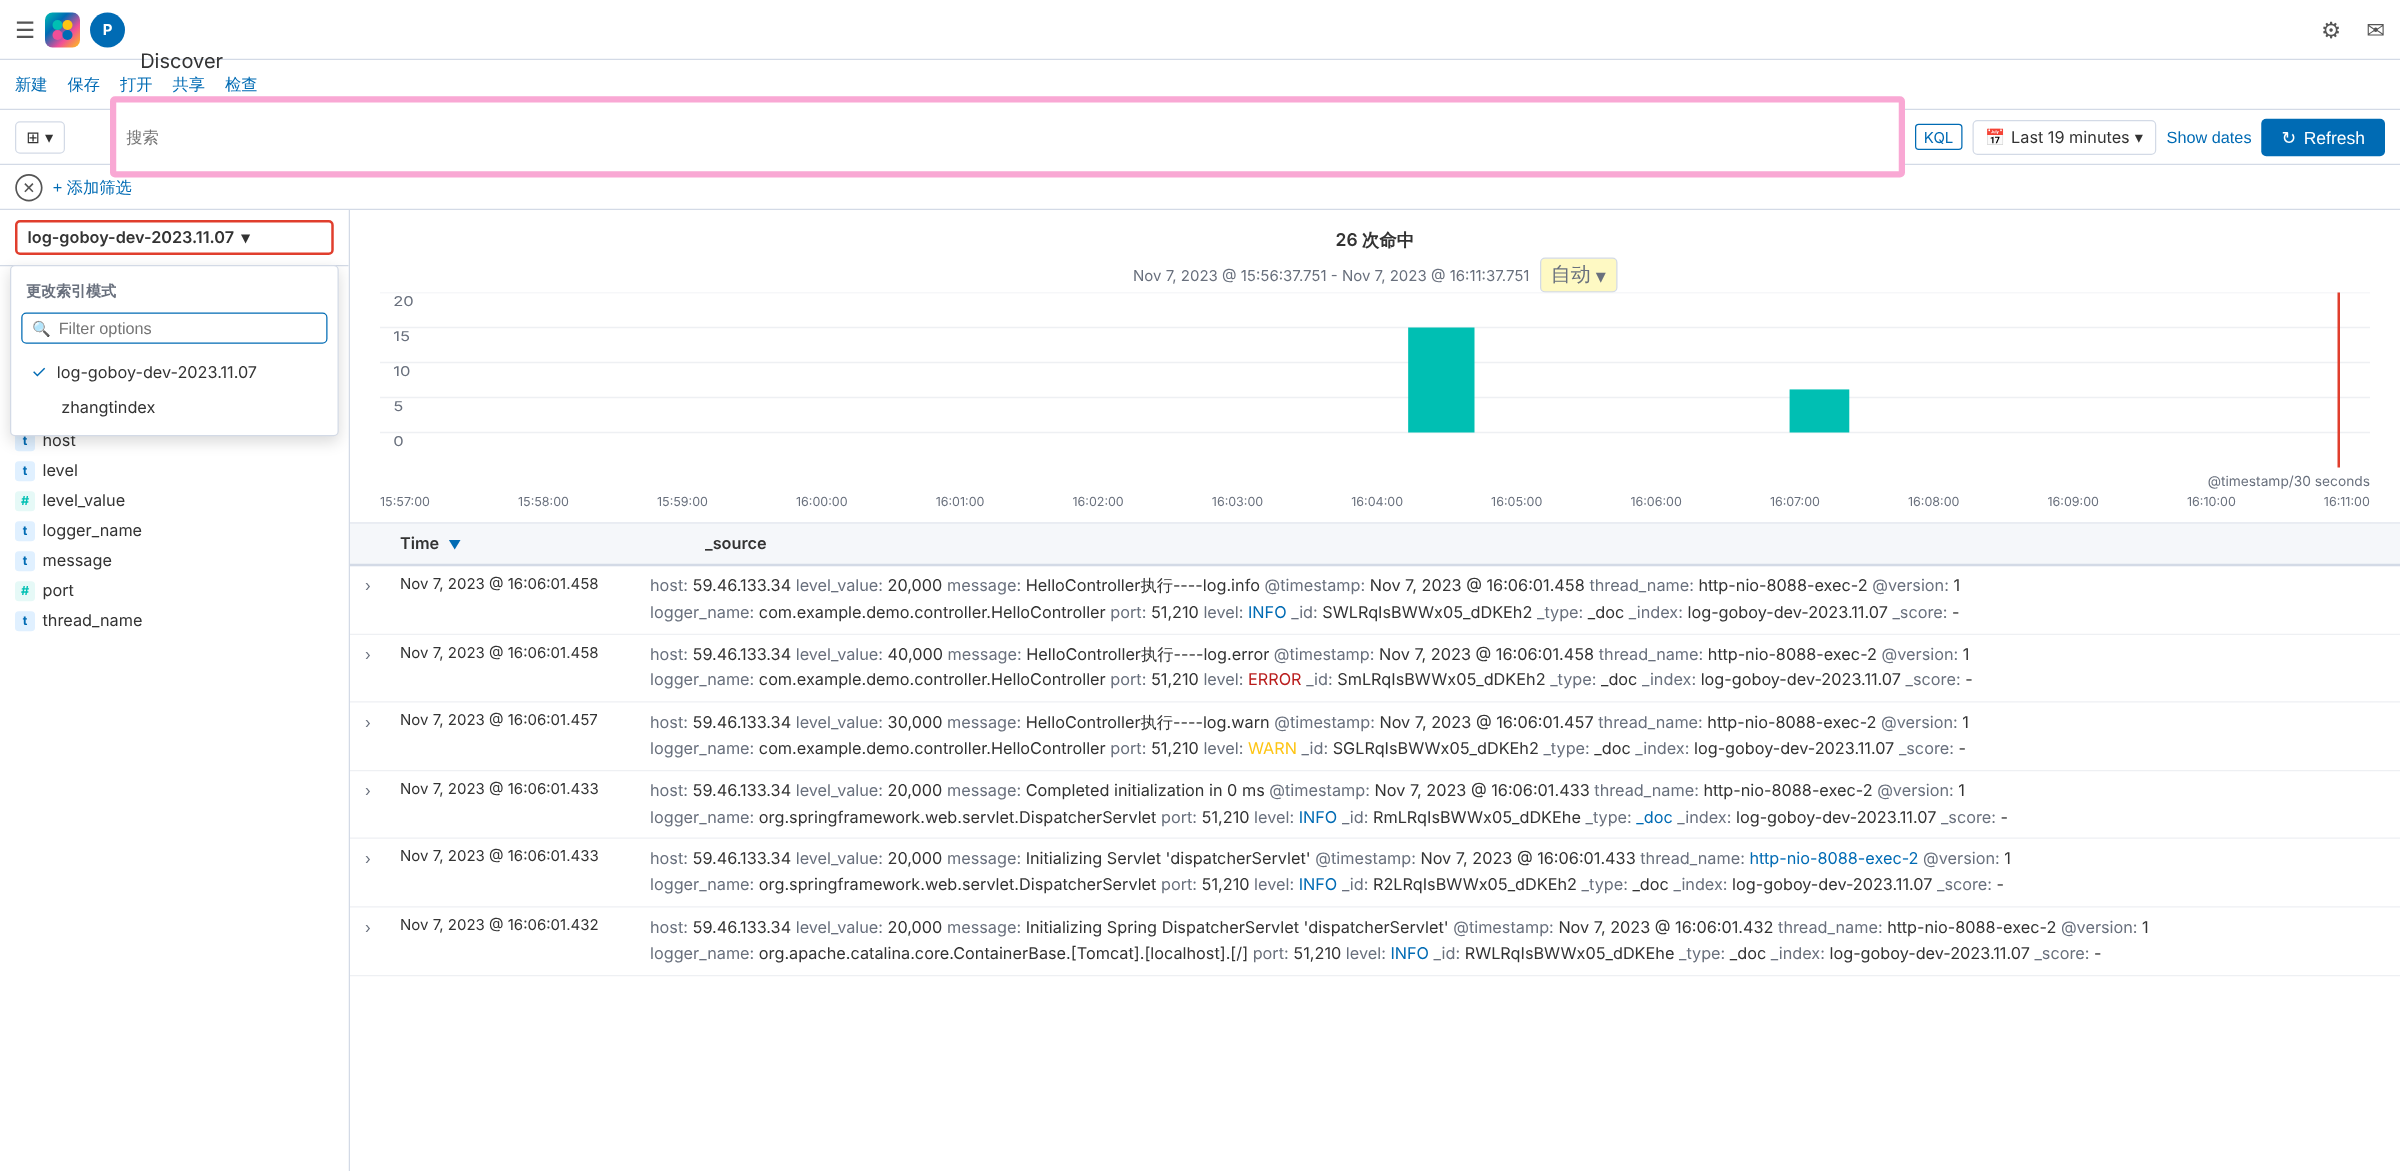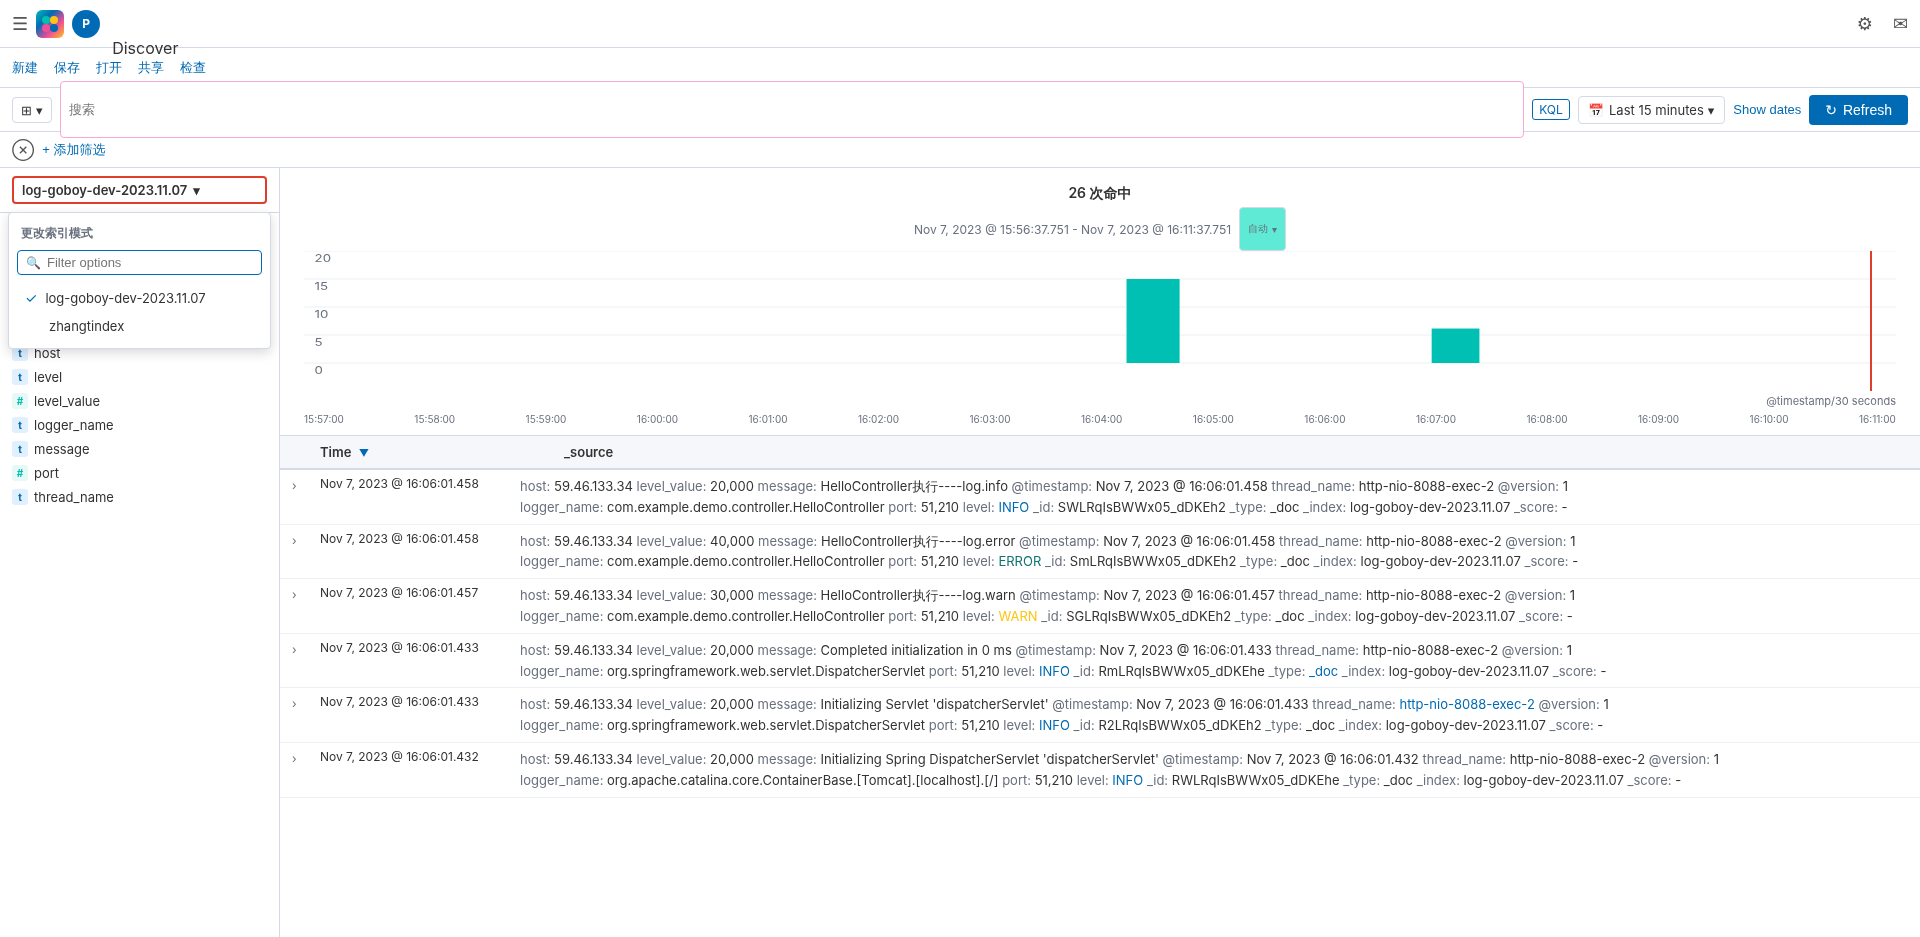--- a/index.html
+++ b/index.html
@@ -60,24 +60,25 @@
       cursor: pointer;
       background: #fff;
       gap: 4px;
       font-size: 13px;
       min-width: 40px;
     }
     .search-input-wrapper {
       flex: 1;
       display: flex;
       align-items: center;
-      border: 1px solid #f9a8d4;
+      border: 5px solid #f9a8d4;
       border-radius: 4px;
       padding: 20px 8px;
       background: #fff;
+      margin-left: 28px;
     }
     .search-input-wrapper input {
       border: none;
       outline: none;
       width: 100%;
       font-size: 13px;
       color: #333;
     }
     .kql-badge {
       font-size: 12px;
@@ -276,24 +277,24 @@
       font-size: 12px;
       color: #69707d;
       display: flex;
       align-items: center;
       justify-content: center;
       gap: 8px;
     }
     .auto-btn {
       border: 1px solid #d3dae6;
       border-radius: 4px;
-      padding: 14px 8px;
-      font-size: 10px;
-      cursor: pointer;
-      background: #5eead4;
+      padding: 2px 8px;
+      font-size: 16px;
+      cursor: pointer;
+      background: #fef9c3;
       display: flex;
       align-items: center;
       gap: 4px;
     }
     .chart-area {
       position: relative;
       height: 160px;
     }
     .chart-svg {
       width: 100%;
@@ -345,21 +346,21 @@
       font-size: 12px;
       cursor: pointer;
     }
     .row-expand-btn { width: 28px; color: #69707d; flex-shrink: 0; padding-top: 2px; cursor: pointer; }
     .row-time { width: 200px; flex-shrink: 0; color: #333; font-size: 12px; padding-right: 8px; }
     .row-source { flex: 1; font-size: 13px; color: #333; line-height: 1.6; word-break: break-all; }
     .log-field { color: #69707d; }
     .log-value { color: #333; }
     .log-highlight-blue { color: #006bb4; }
     .log-info { color: #006bb4; }
-    .log-error { color: #0f766e; }
+    .log-error { color: #b91c1c; }
     .log-warn { color: #fec514; }
   </style>
 </head>
 <body>
 
 <div class="top-nav">
   <span class="hamburger">☰</span>
   <div class="app-icon">
     <svg width="18" height="18" viewBox="0 0 18 18">
       <circle cx="5" cy="5" r="4" fill="#00bfb3"></circle>
@@ -388,21 +389,21 @@
     <span>⊞</span>
     <span>▾</span>
   </div>
   <div class="search-input-wrapper">
     <input type="text" placeholder="搜索" style="">
   </div>
   <span class="kql-badge">KQL</span>
   <div class="time-section">
     <div class="time-btn">
       <span>📅</span>
-      <span>Last 15 minutes</span>
+      <span>Last 19 minutes</span>
       <span>▾</span>
     </div>
     <button class="show-dates-btn">Show dates</button>
     <button class="refresh-btn">
       <span>↻</span>
       <span>Refresh</span>
     </button>
   </div>
 </div>
 

